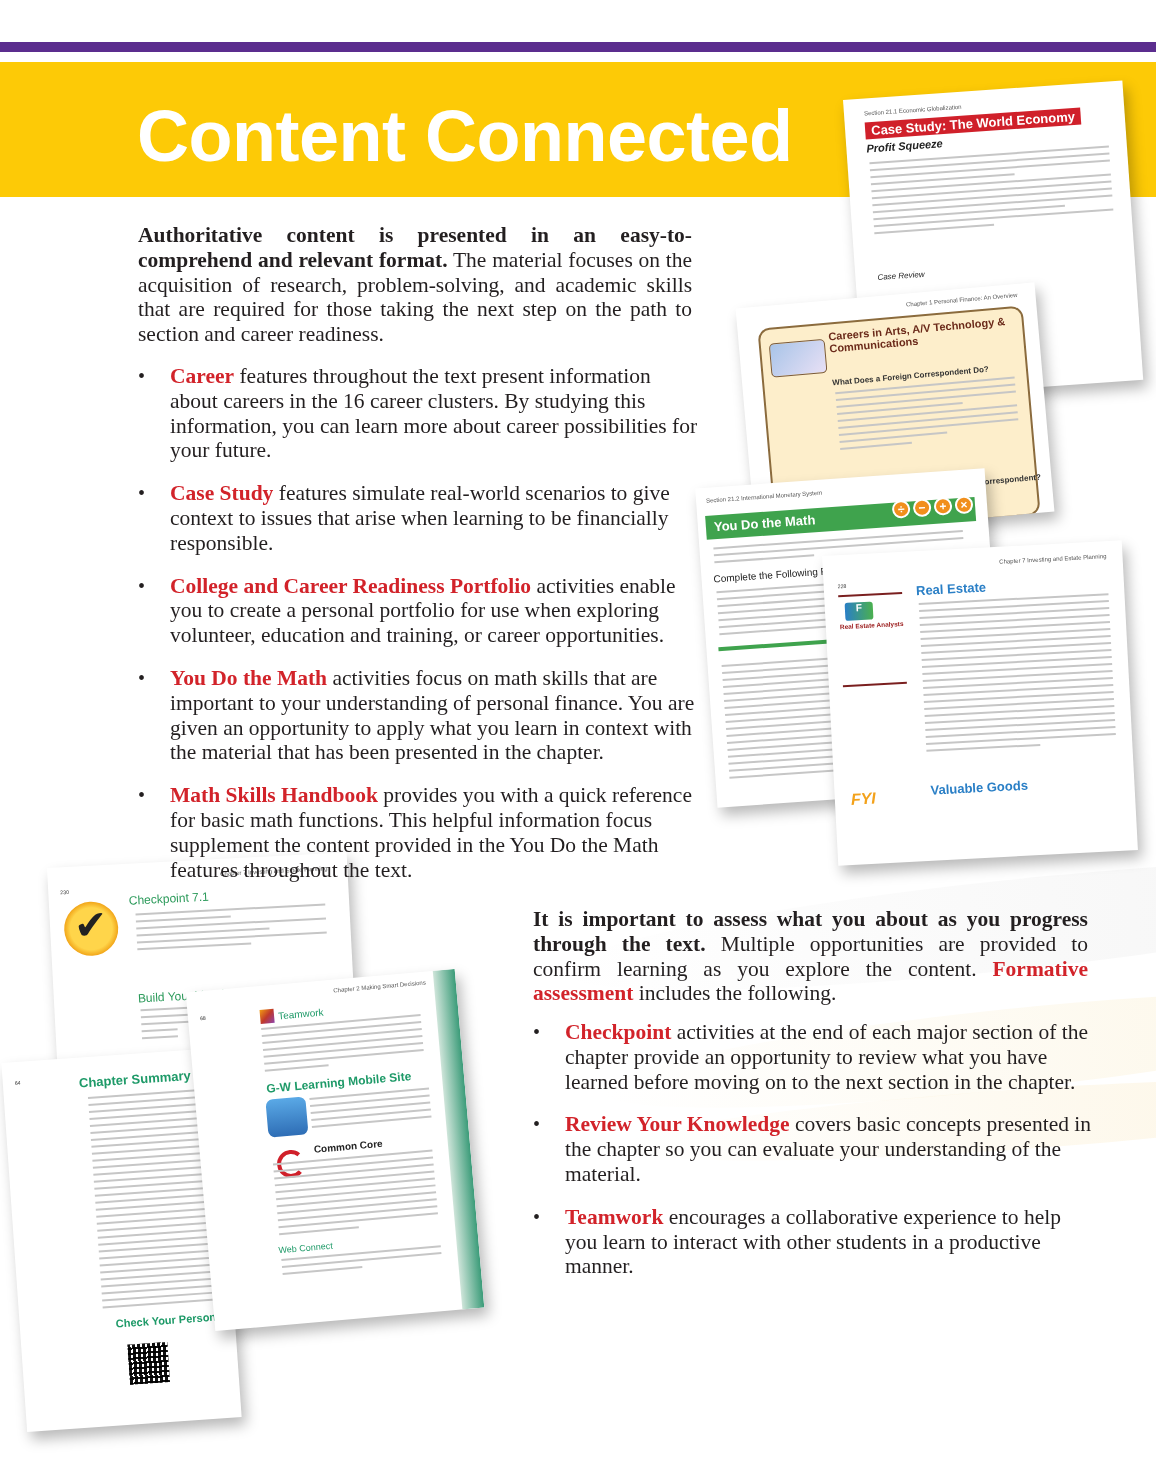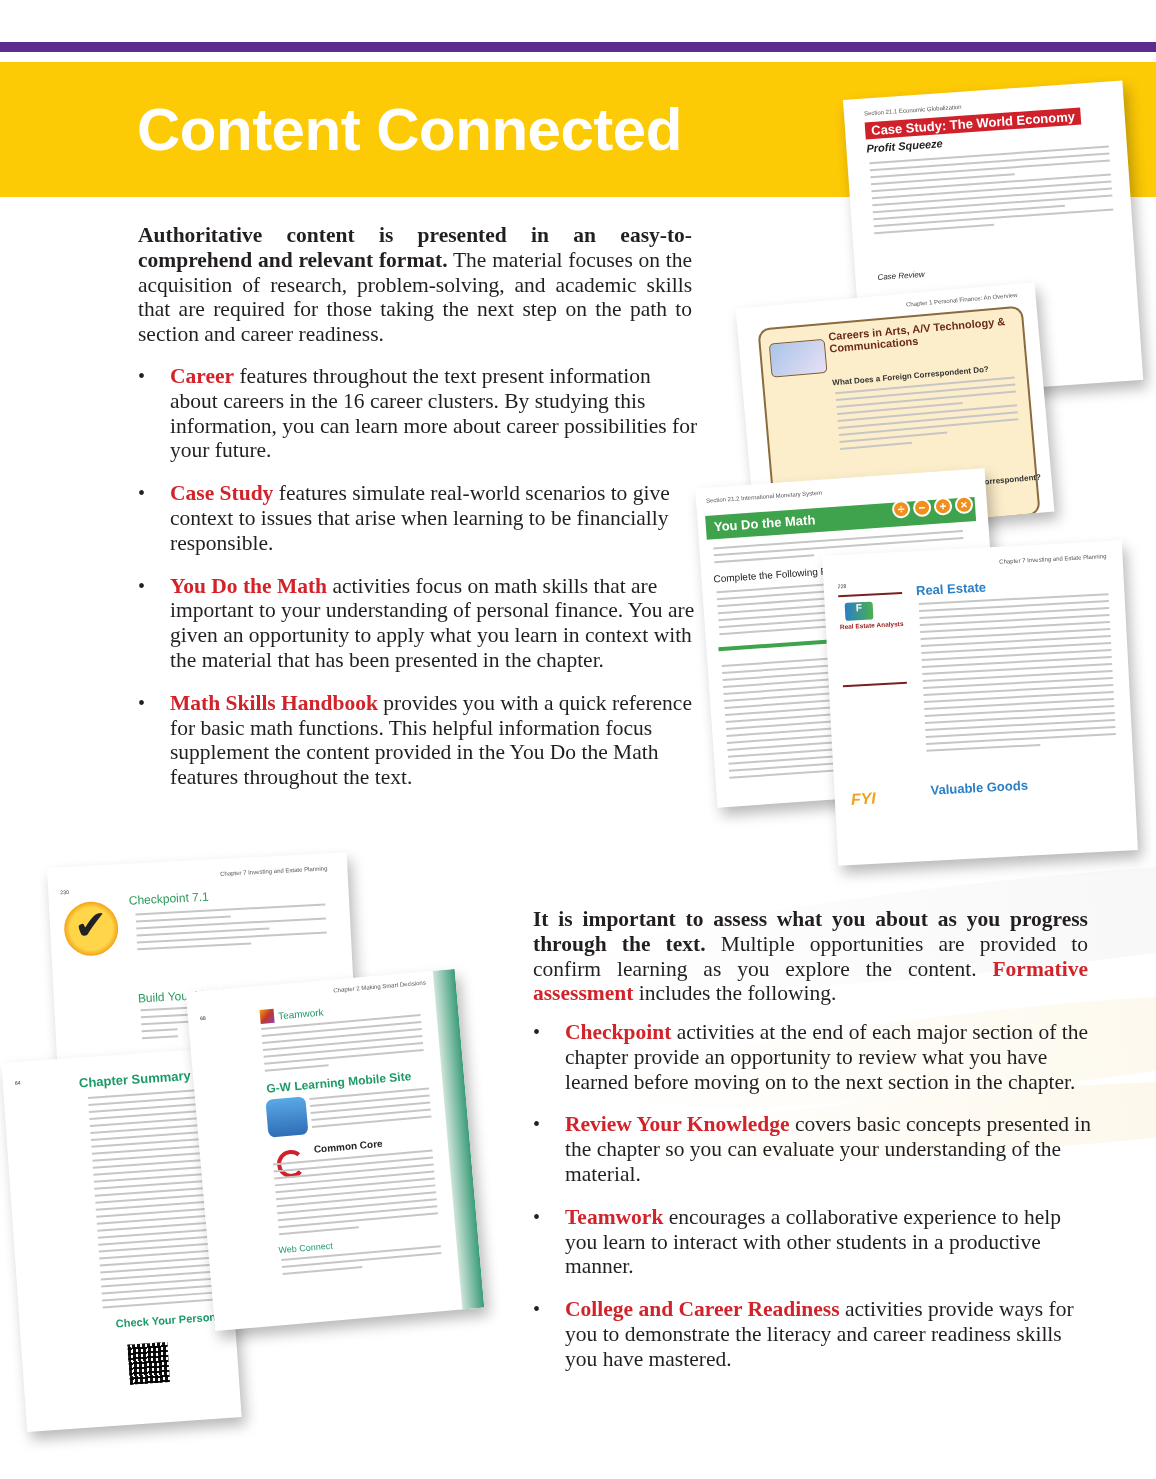--- a/index.html
+++ b/index.html
@@ -1,21 +1,21 @@
 <!DOCTYPE html>
 <html><head>
 <meta charset="utf-8">
 <style>
   * { box-sizing: border-box; margin: 0; padding: 0; }
   html, body { width: 1156px; height: 1479px; background: #ffffff; overflow: hidden; }
   body { position: relative; font-family: "Liberation Serif", "DejaVu Serif", serif; color: #231f20; }
 
   .purple-bar { position: absolute; left: 0; top: 42px; width: 1156px; height: 10px; background: #5b2d8e; }
   .yellow-banner { position: absolute; left: 0; top: 62px; width: 1156px; height: 135px; background: #fdca06; }
-  .banner-title { position: absolute; left: 137px; top: 100px; font-family: "Liberation Sans", "DejaVu Sans", sans-serif; font-size: 60px; color: #ffffff; letter-spacing: -0.5px; line-height: 1; text-align: center; }
+  .banner-title { position: absolute; left: 137px; top: 100px; font-family: "Liberation Sans", "DejaVu Sans", sans-serif; font-size: 72px; color: #ffffff; letter-spacing: -0.5px; line-height: 1; text-align: center; }
 
   
   .swoosh { position: absolute; border-radius: 50%; opacity: 0.55; }
 
   
   .text-block { position: absolute; font-size: 21.5px; line-height: 24.8px; }
   .intro { left: 138px; top: 223px; width: 554px; text-align: justify; }
   .intro b { font-weight: bold; }
   ul.feat { list-style: none; }
   ul.feat li { position: relative; padding-left: 32px; margin-top: 18px; }
@@ -330,26 +330,26 @@
       <div></div>
       <div style="width:50%"></div>
     </div>
 </div>
 
 <p class="text-block intro"><b>Authoritative content is presented in an easy-to-comprehend and relevant format.</b><span> The material focuses on the acquisition of research, problem-solving, and academic skills that are required for those taking the next step on the path to section and career readiness.</span></p>
 
 <ul class="text-block feat block1-list">
   <li><span class="hl">Career</span><span> features throughout the text present information about careers in the 16 career clusters. By studying this information, you can learn more about career possibilities for your future.</span></li>
   <li><span class="hl">Case Study</span><span> features simulate real-world scenarios to give context to issues that arise when learning to be financially responsible.</span></li>
+  <li><span class="hl">College and Career Readiness Portfolio</span><span> activities enable you to create a personal portfolio for use when exploring volunteer, education and training, or career opportunities.</span></li>
   <li style="width:560px;"><span class="hl">You Do the Math</span><span> activities focus on math skills that are important to your understanding of personal finance. You are given an opportunity to apply what you learn in context with the material that has been presented in the chapter.</span></li>
   <li><span class="hl">Math Skills Handbook</span><span> provides you with a quick reference for basic math functions. This helpful information focus supplement the content provided in the You Do the Math features throughout the text.</span></li>
 </ul>
 
 <div class="text-block block2">
   <p class="lead"><b>It is important to assess what you about as you progress through the text.</b><span> Multiple opportunities are provided to confirm learning as you explore the content. </span><span class="hl">Formative assessment</span><span> includes the following.</span></p>
 </div>
 
 <ul class="text-block feat block2-list">
   <li><span class="hl">Checkpoint</span><span> activities at the end of each major section of the chapter provide   an opportunity to review what you have learned before moving on to the next section in the chapter.</span></li>
   <li><span class="hl">Review Your Knowledge</span><span> covers basic concepts presented in the chapter so you can evaluate your understanding of the material.</span></li>
   <li><span class="hl">Teamwork</span><span> encourages a collaborative experience to help you learn to interact with other students in a productive manner.</span></li>
-  <li><span class="hl">College and Career Readiness</span><span> activities provide ways for you to demonstrate the literacy and career readiness skills you have mastered.</span></li>
 </ul>
 
 </body></html>

